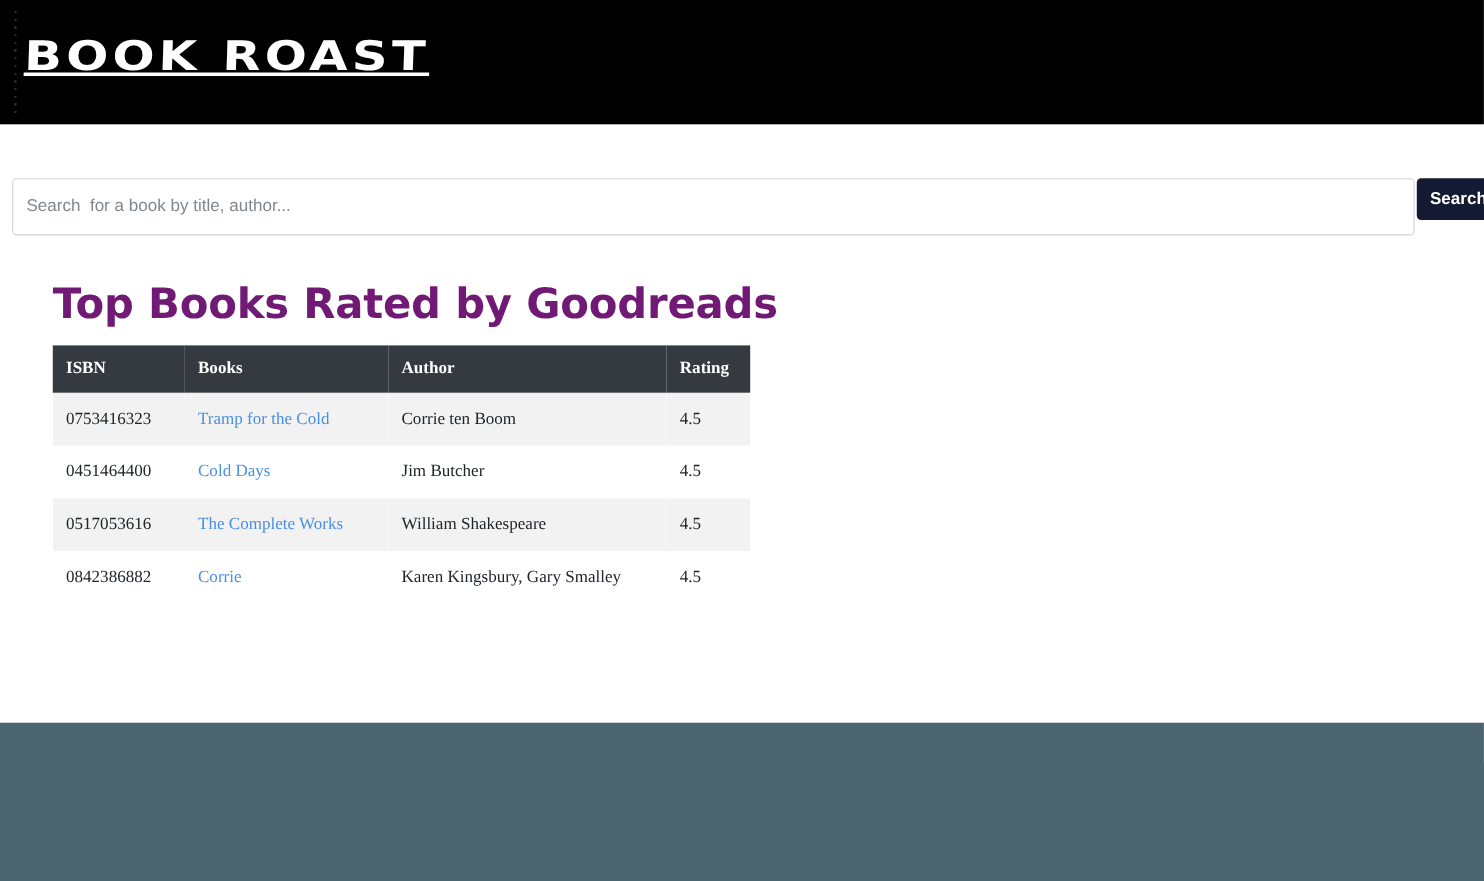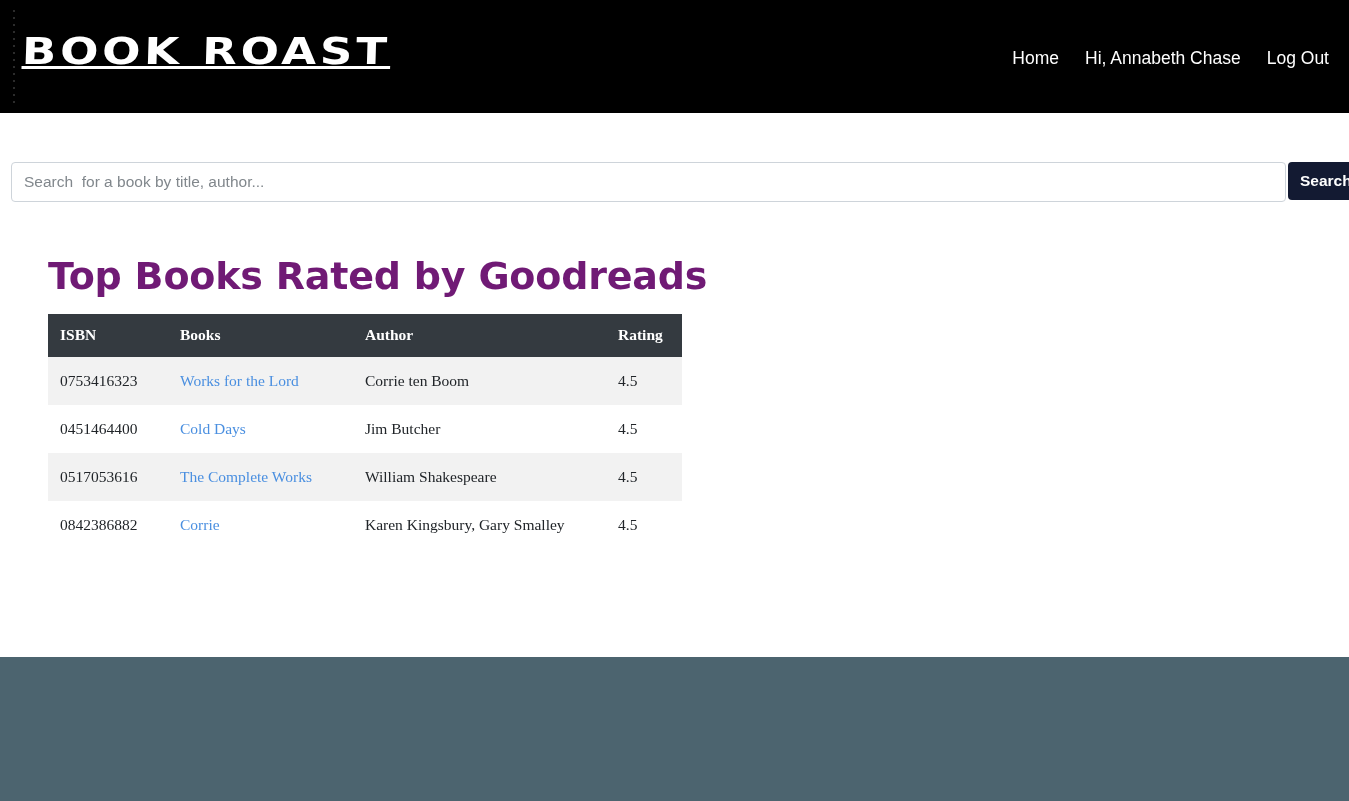--- a/index.html
+++ b/index.html
@@ -85,21 +85,21 @@
     top: 162px;
     width: 1349px;
     height: 38px;
   }
 
   .search-input {
     position: absolute;
     left: 11px;
     top: 0;
     width: 1275px;
-    height: 40px;
+    height: 52px;
     border: 1px solid #ced4da;
     border-radius: 4px;
     background: #ffffff;
     font-family: "Liberation Sans", sans-serif;
     font-size: 15.5px;
     color: #212529;
     padding: 0 12px;
     outline: none;
   }
   .search-input::placeholder {
@@ -197,25 +197,20 @@
   }
 </style>
 </head>
 <body>
 
 <div class="page">
 
   <div class="navbar">
     <div class="navbar-edge-ticks"></div>
     <a class="brand" href="#">BOOK ROAST</a>
-    <div class="nav-links">
-      <a class="nav-link" href="#">Home</a>
-      <a class="nav-link" href="#">Hi, Annabeth Chase</a>
-      <a class="nav-link" href="#">Log Out</a>
-    </div>
   </div>
 
   <div class="search-row">
     <input class="search-input" type="text" placeholder="Search  for a book by title, author..." style="">
     <button class="search-button">Search</button>
   </div>
 
   <div class="content">
     <h1 class="page-title">Top Books Rated by Goodreads</h1>
 
@@ -230,21 +225,21 @@
         <tr>
           <th>ISBN</th>
           <th>Books</th>
           <th>Author</th>
           <th>Rating</th>
         </tr>
       </thead>
       <tbody id="table-body">
           <tr>
             <td>0753416323</td>
-            <td><a class="book-link" href="#">Works for the Lord</a></td>
+            <td><a class="book-link" href="#">Tramp for the Cold</a></td>
             <td>Corrie ten Boom</td>
             <td>4.5</td>
           </tr>
           <tr>
             <td>0451464400</td>
             <td><a class="book-link" href="#">Cold Days</a></td>
             <td>Jim Butcher</td>
             <td>4.5</td>
           </tr>
           <tr>

